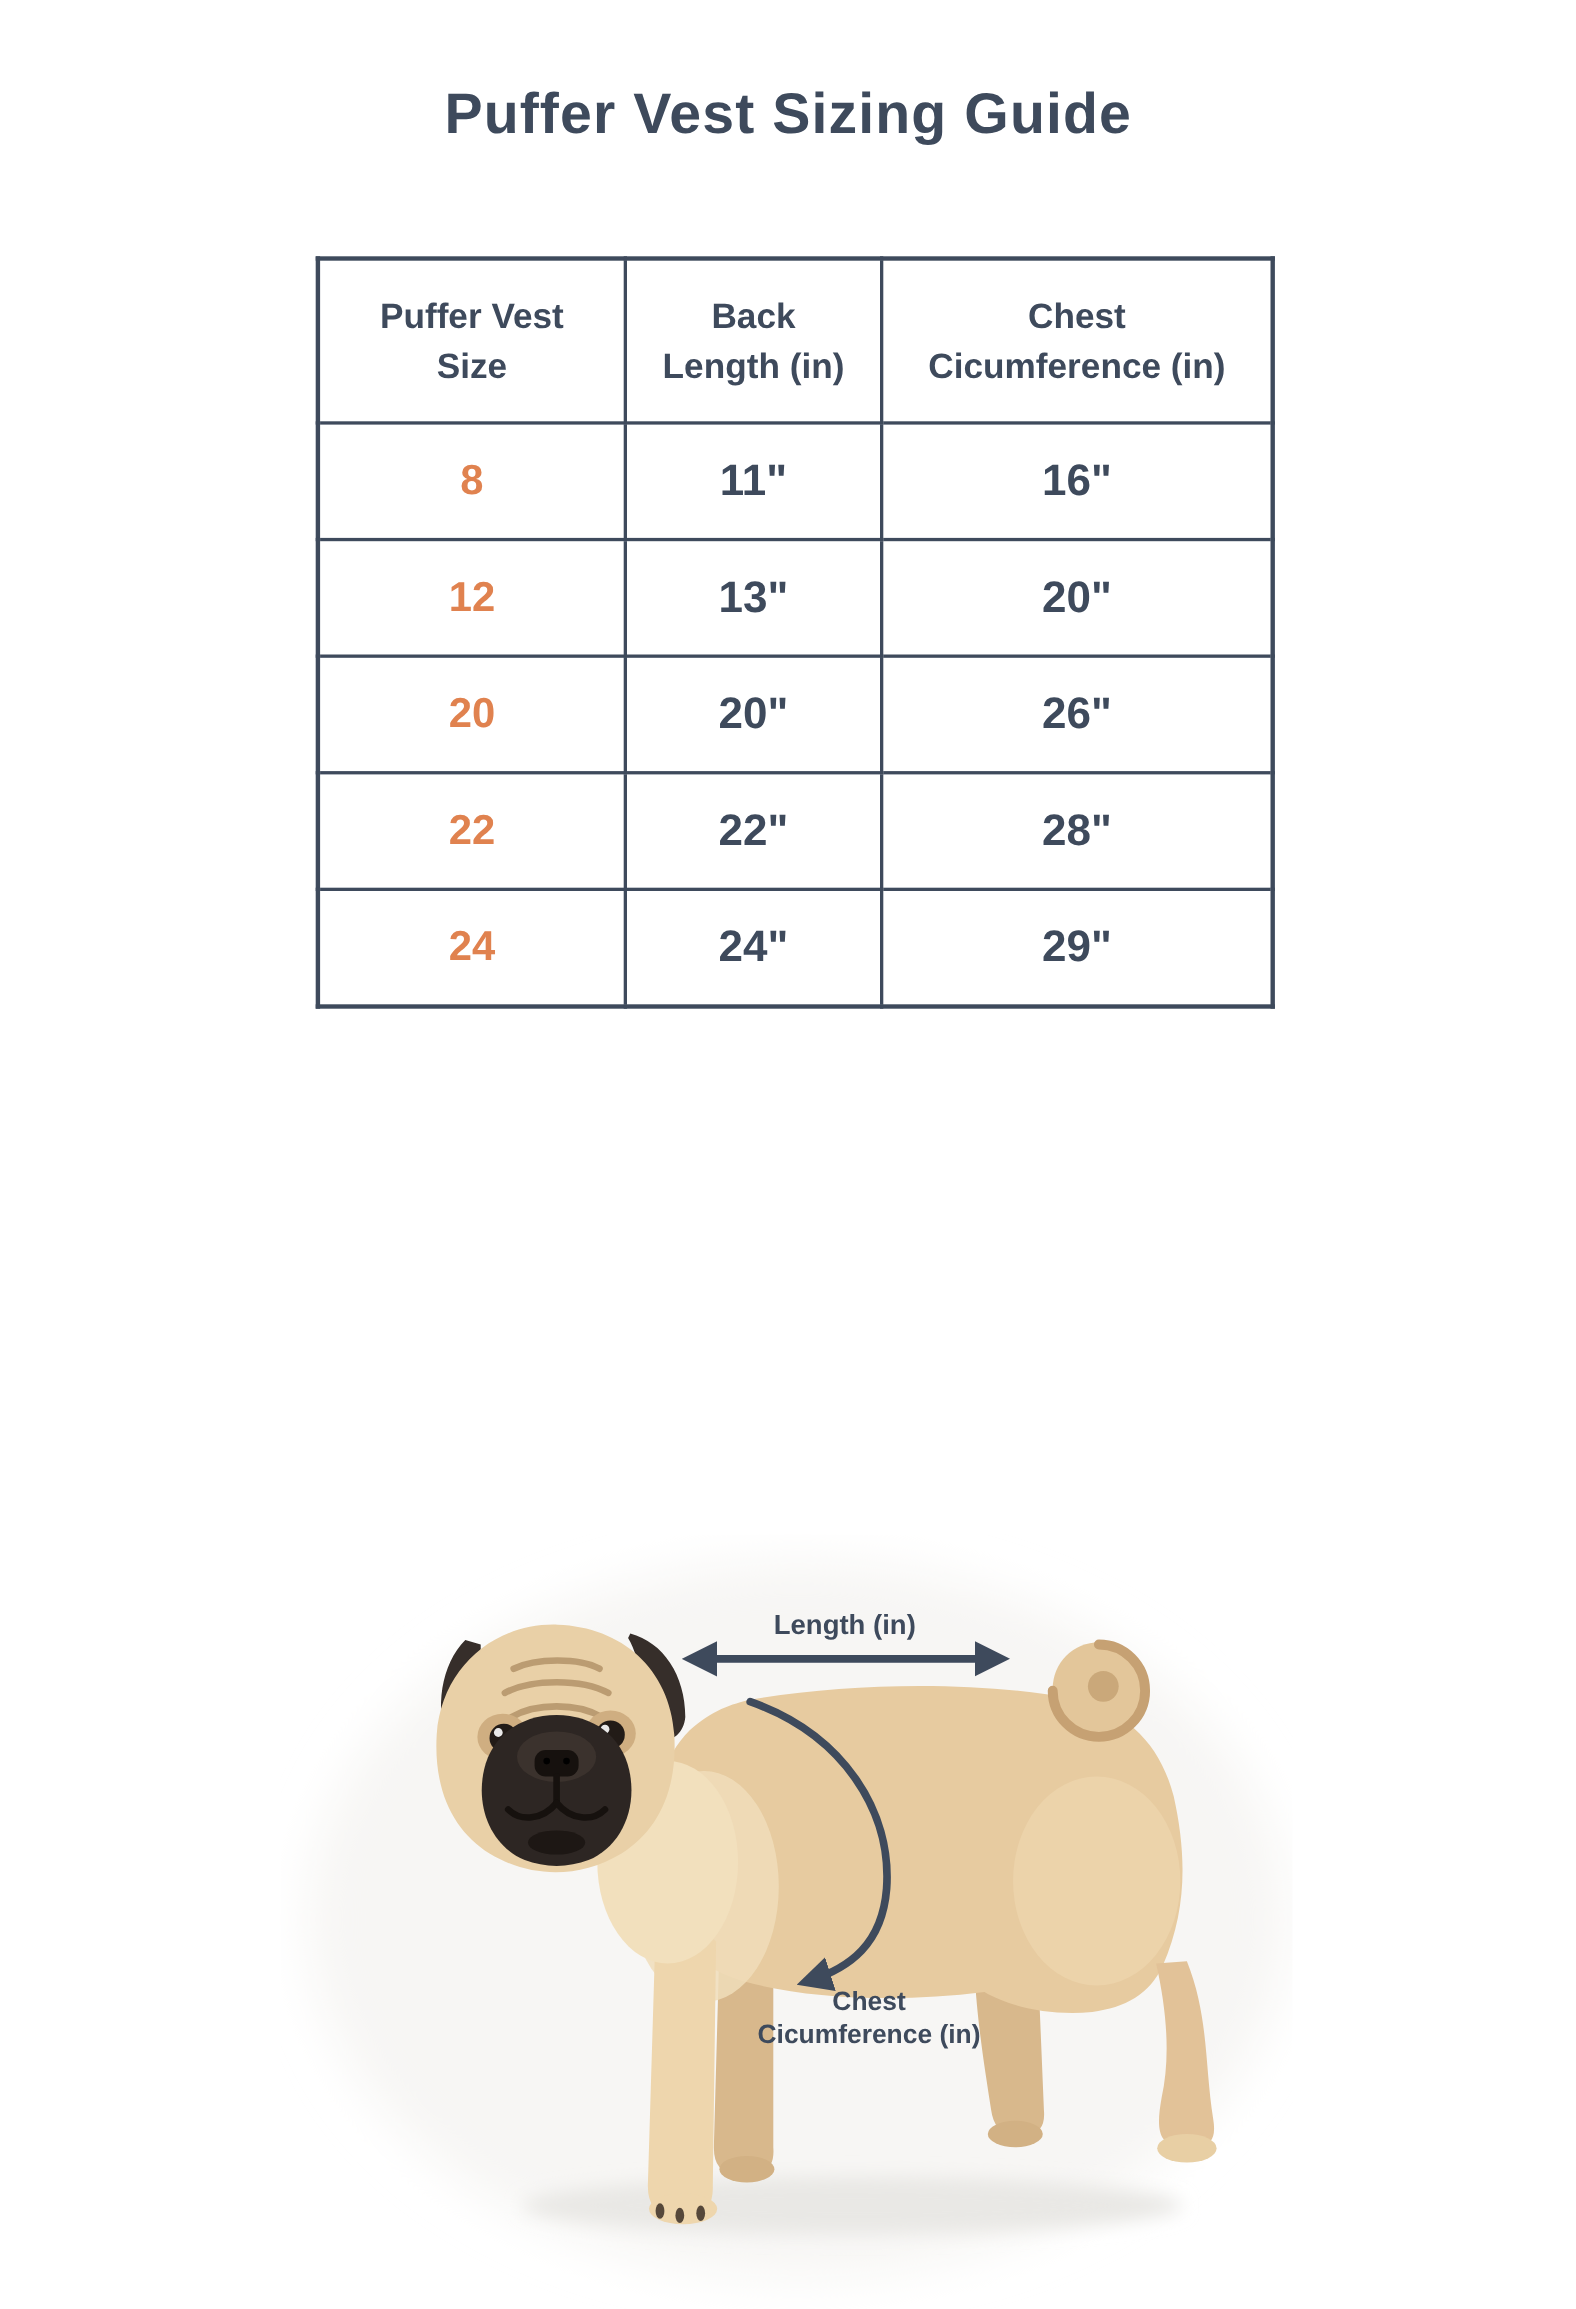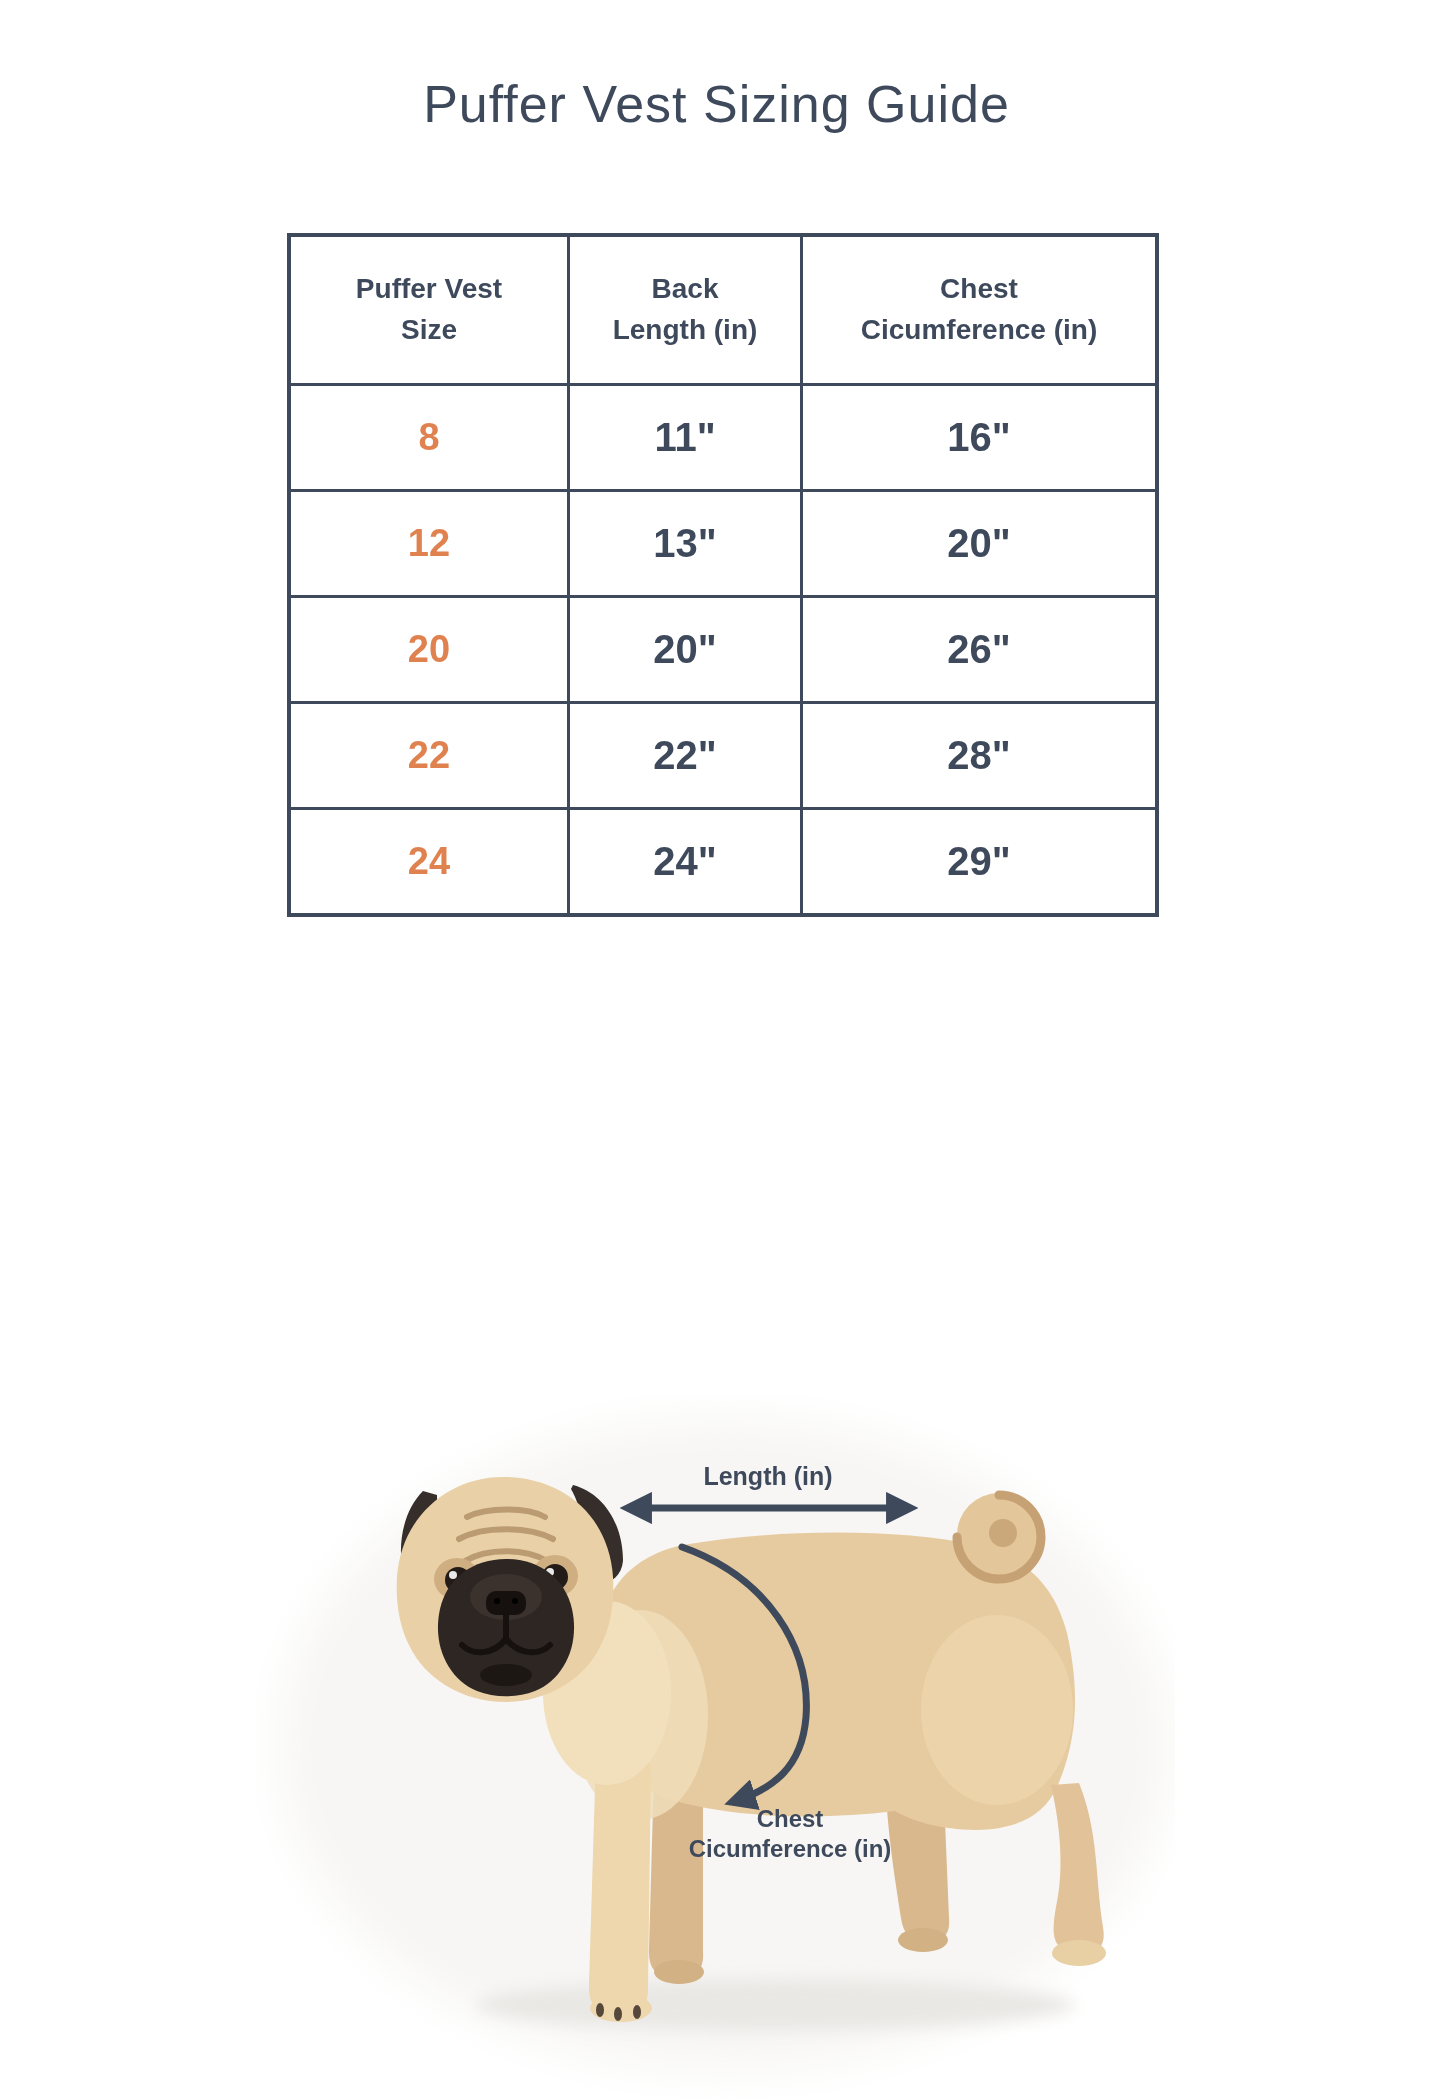--- a/index.html
+++ b/index.html
@@ -12,41 +12,41 @@
     width:1433px;height:2099px;
     background:#ffffff;
     font-family:"Liberation Sans", sans-serif;
     overflow:hidden;
   }
   .title{
     position:absolute;
     top:74px;left:0;width:100%;
     text-align:center;
     font-size:52px;
-    font-weight:normal;
+    font-weight:bold;
     letter-spacing:1px;
     color:var(--navy);
   }
   table.sizing{
     position:absolute;
     left:287px;top:233px;
     width:858px;
     border-collapse:collapse;
     table-layout:fixed;
     border:4px solid var(--navy);
   }
   table.sizing th, table.sizing td{
     border:3px solid var(--navy);
     text-align:center;
     vertical-align:middle;
     padding:0;
   }
   table.sizing th{
     height:146px;
-    font-size:28px;
+    font-size:32px;
     font-weight:bold;
     line-height:1.45;
     color:var(--navy);
     background:#ffffff;
   }
   table.sizing td{height:103px;background:#ffffff;}
   .c1{width:276px;}
   .c2{width:230px;}
   .c3{width:352px;}
   td.size-cell{

